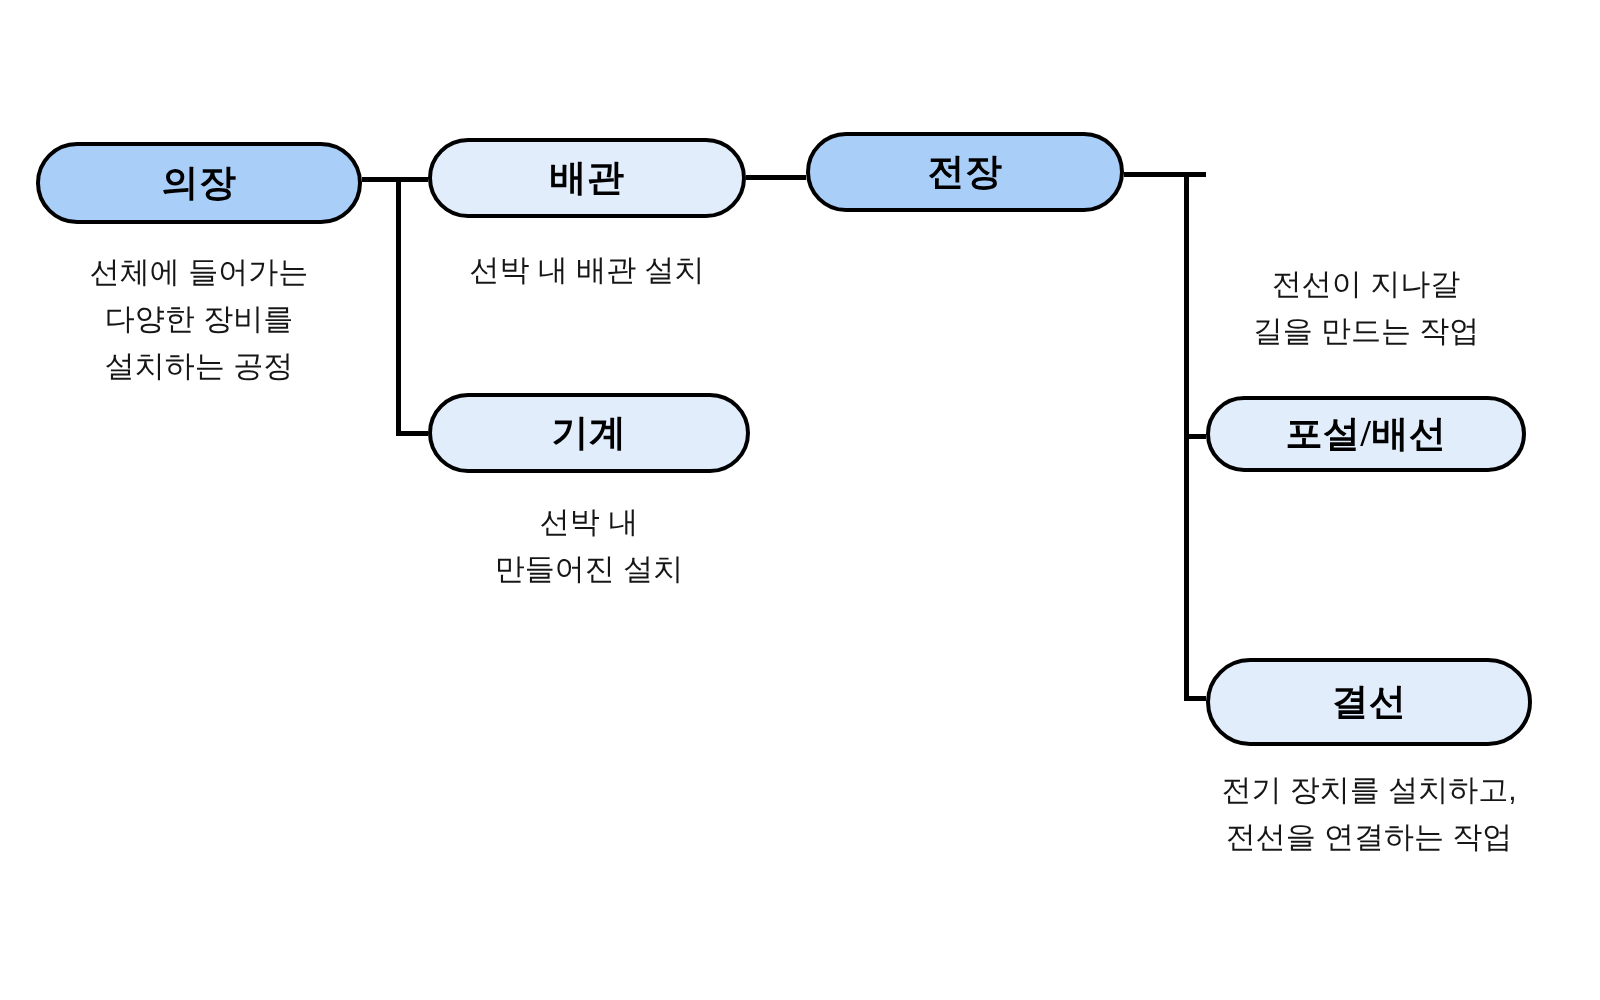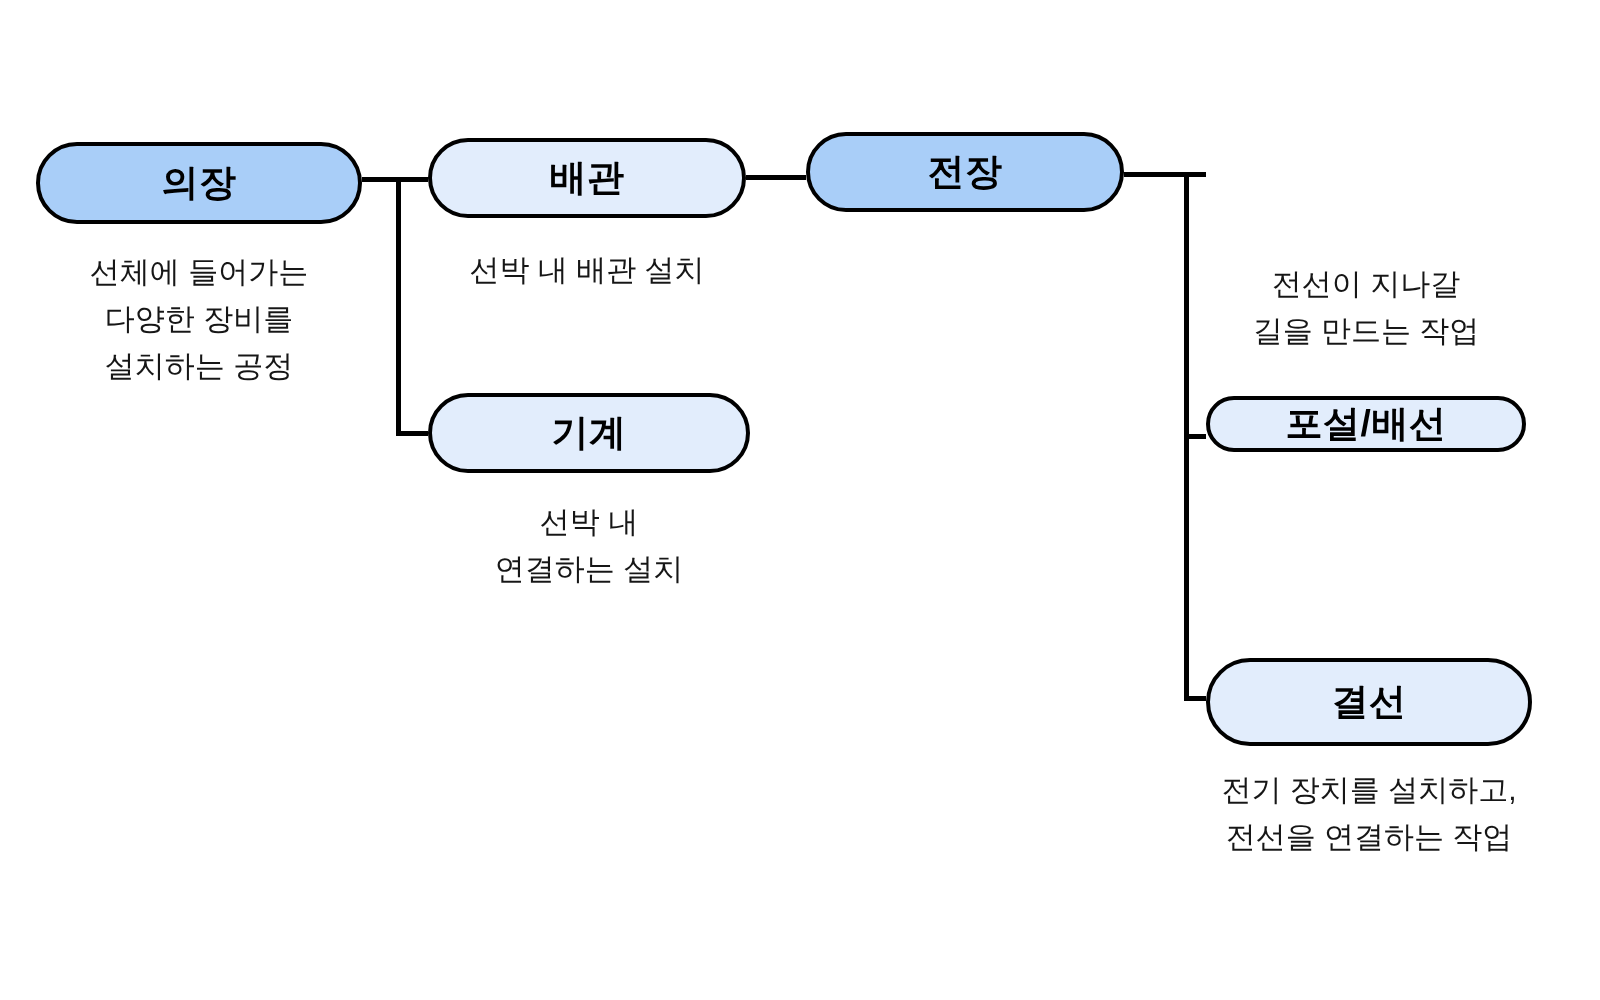--- a/index.html
+++ b/index.html
@@ -60,21 +60,21 @@
 
   
   .pill.n-jeonjang{left:806px;top:132px;width:318px;height:80px;}
   .desc.n-jeonjang{left:786px;top:250px;width:358px;}
 
   
   .pill.n-jeonjang-hwagi{left:1206px;top:143px;width:320px;height:80px;}
   .desc.n-jeonjang-hwagi{left:1186px;top:260px;width:360px;}
 
   
-  .pill.n-poseol-baeseon{left:1206px;top:396px;width:320px;height:56px;}
+  .pill.n-poseol-baeseon{left:1206px;top:396px;width:320px;height:76px;font-family:Liberation Serif, serif;}
   .desc.n-poseol-baeseon{left:1186px;top:498px;width:360px;}
 
   
   .pill.n-gyeolseon{left:1206px;top:658px;width:326px;height:88px;}
   .desc.n-gyeolseon{left:1166px;top:766px;width:406px;}
 
   
   .c1{left:362px;top:177px;width:66px;height:5px;}
   .c2{left:396px;top:177px;width:5px;height:259px;}
   .c3{left:396px;top:431px;width:32px;height:5px;}
@@ -107,21 +107,21 @@
 
   <div class="pill n-baegwan">
     <span class="label">배관</span>
   </div>
   <div class="desc n-baegwan">선박 내 배관 설치</div>
 
   <div class="pill n-gigye">
     <span class="label">기계</span>
   </div>
   <div class="desc n-gigye">선박 내
-연결하는 설치</div>
+만들어진 설치</div>
 
   <div class="pill primary n-jeonjang">
     <span class="label">전장</span>
   </div>
 
   <div class="desc n-jeonjang-hwagi">전선이 지나갈
 길을 만드는 작업</div>
 
   <div class="pill n-poseol-baeseon">
     <span class="label">포설/배선</span>

